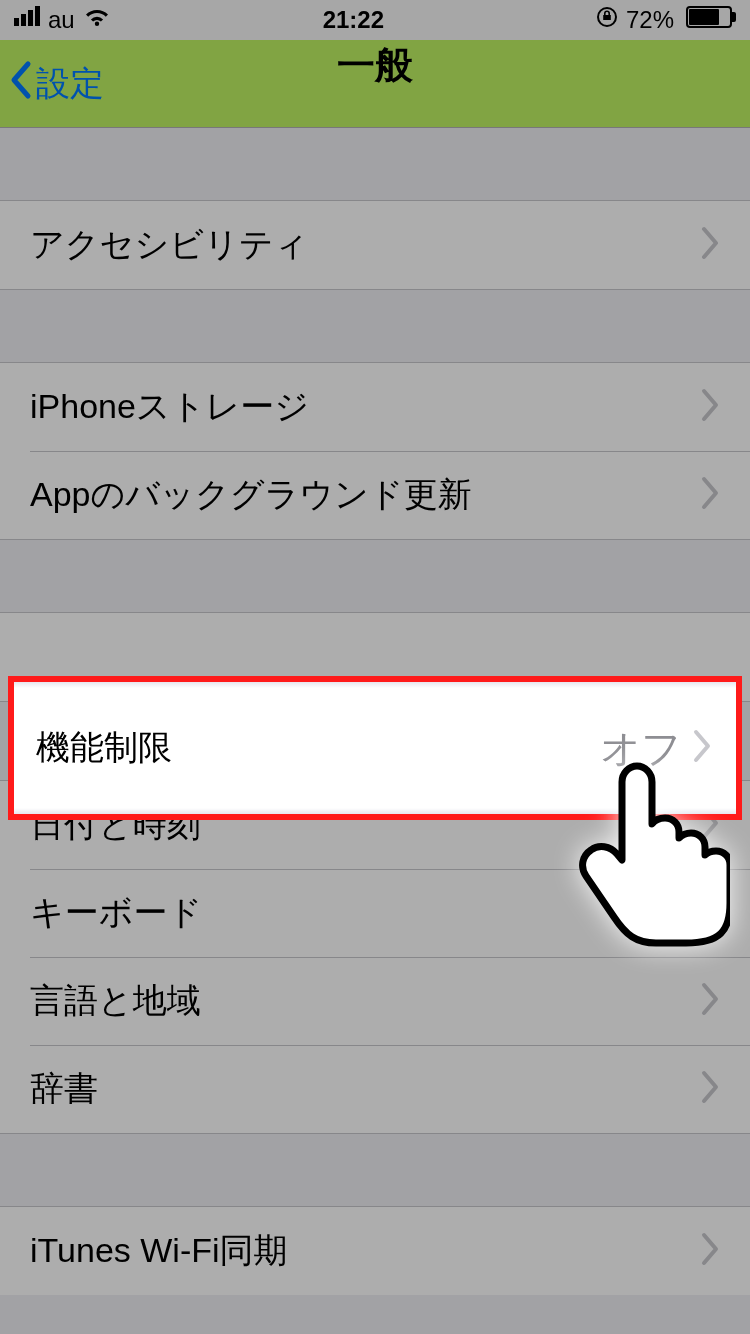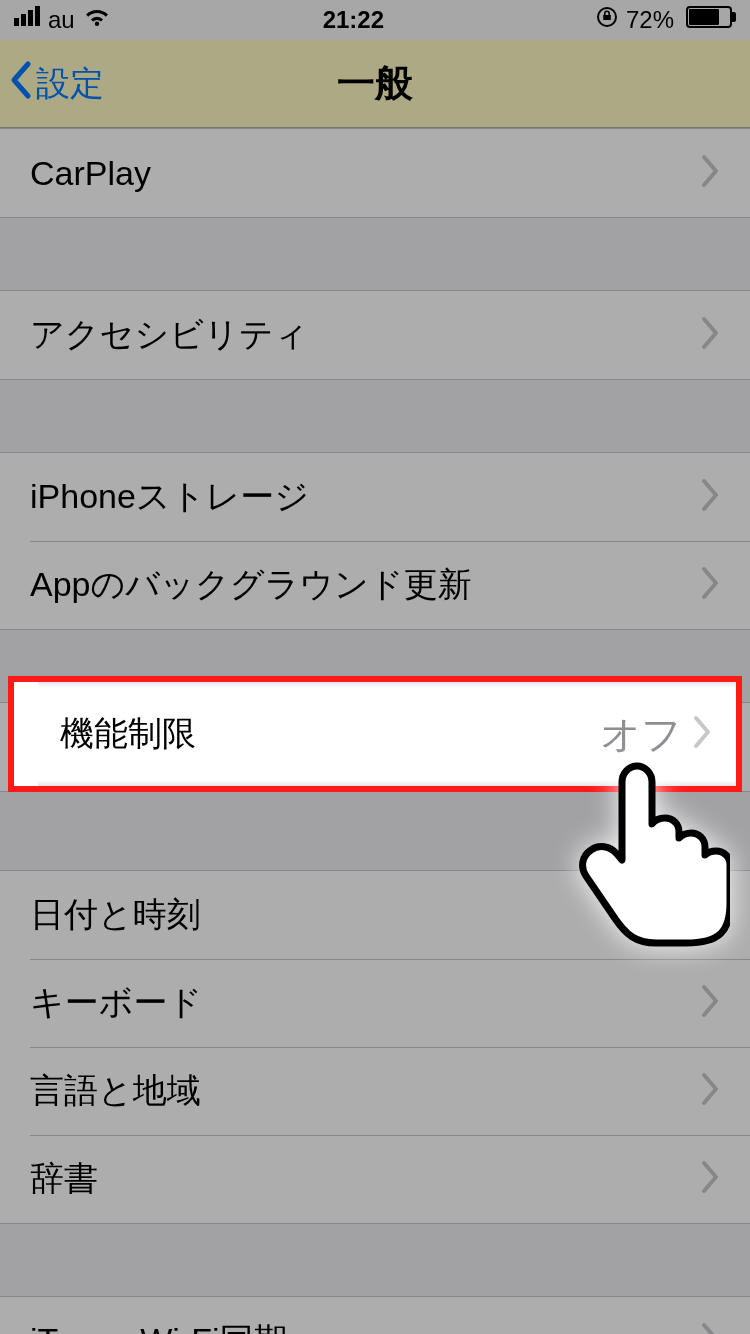--- a/index.html
+++ b/index.html
@@ -45,24 +45,24 @@
     }
     .battery-body {
       width: 46px; height: 22px; border: 2px solid #000; border-radius: 4px; position: relative; margin-left:4px;
     }
     .battery-fill { position:absolute; left:1px; top:1px; bottom:1px; width: 72%; background:#000; border-radius:1px; }
     .battery-cap { width: 4px; height: 10px; background:#000; border-radius: 0 2px 2px 0; }
 
     
     .nav-bar {
       height: 88px;
-      background: #fef9c3;
+      background: #bef264;
       border-bottom: 1px solid #b2b2b2;
       display: flex;
-      align-items: center;
+      align-items: flex-start;
       justify-content: center;
       position: relative;
     }
     .nav-title { font-size: 38px; font-weight: 600; color:#000; }
     .nav-back {
       position: absolute;
       left: 8px; top: 0; bottom: 0;
       display: flex; align-items: center;
       color: #007aff;
       font-size: 34px;
@@ -103,29 +103,28 @@
       color: #8e8e93;
       margin-right: 14px;
     }
     .row-chevron { color: #c7c7cc; flex: none; }
 
     
     .highlight-wrap {
       position: absolute;
       left: 8px; right: 8px;
       top: 676px;
-      height: 116px;
+      height: 144px;
       border: 6px solid #ff1a1a;
       background: #fff;
       z-index: 100;
       display: flex;
       flex-direction: column;
       justify-content: center;
       box-shadow: 0 0 0 2px rgba(255,255,255,0.0);
-      padding-left: 24px;
     }
     .highlight-wrap .thin-line { height: 6px; }
     .highlight-wrap .thin-top { background: linear-gradient(#e7e6ee, #ffffff); }
     .highlight-wrap .thin-bottom { background: linear-gradient(#ffffff, #e7e6ee); }
     .highlight-row {
       flex: 1;
       display: flex; align-items: center;
       padding: 0 24px 0 22px;
     }
     .highlight-row .row-label { font-size: 34px; color:#000; flex:1; }
@@ -185,30 +184,20 @@
           <polyline points="20,4 6,20 20,36" fill="none" stroke="#007aff" stroke-width="5" stroke-linecap="round" stroke-linejoin="round"></polyline>
         </svg>
     </span>
     <span>設定</span>
   </div>
   <div class="nav-title">一般</div>
 </div>
 
 <div class="list">
 
-  <div class="group">
-    <div class="row">
-      <span class="row-label">CarPlay</span>
-      <span class="row-chevron">
-        <svg class="chevron-svg" viewBox="0 0 20 34">
-            <polyline points="4,3 16,17 4,31" fill="none" stroke="#c7c7cc" stroke-width="4" stroke-linecap="round" stroke-linejoin="round"></polyline>
-          </svg>
-      </span>
-    </div>
-  </div>
 
   <div class="group-gap"></div>
 
   <div class="group">
     <div class="row">
       <span class="row-label">アクセシビリティ</span>
       <span class="row-chevron">
         <svg class="chevron-svg" viewBox="0 0 20 34">
             <polyline points="4,3 16,17 4,31" fill="none" stroke="#c7c7cc" stroke-width="4" stroke-linecap="round" stroke-linejoin="round"></polyline>
           </svg>

